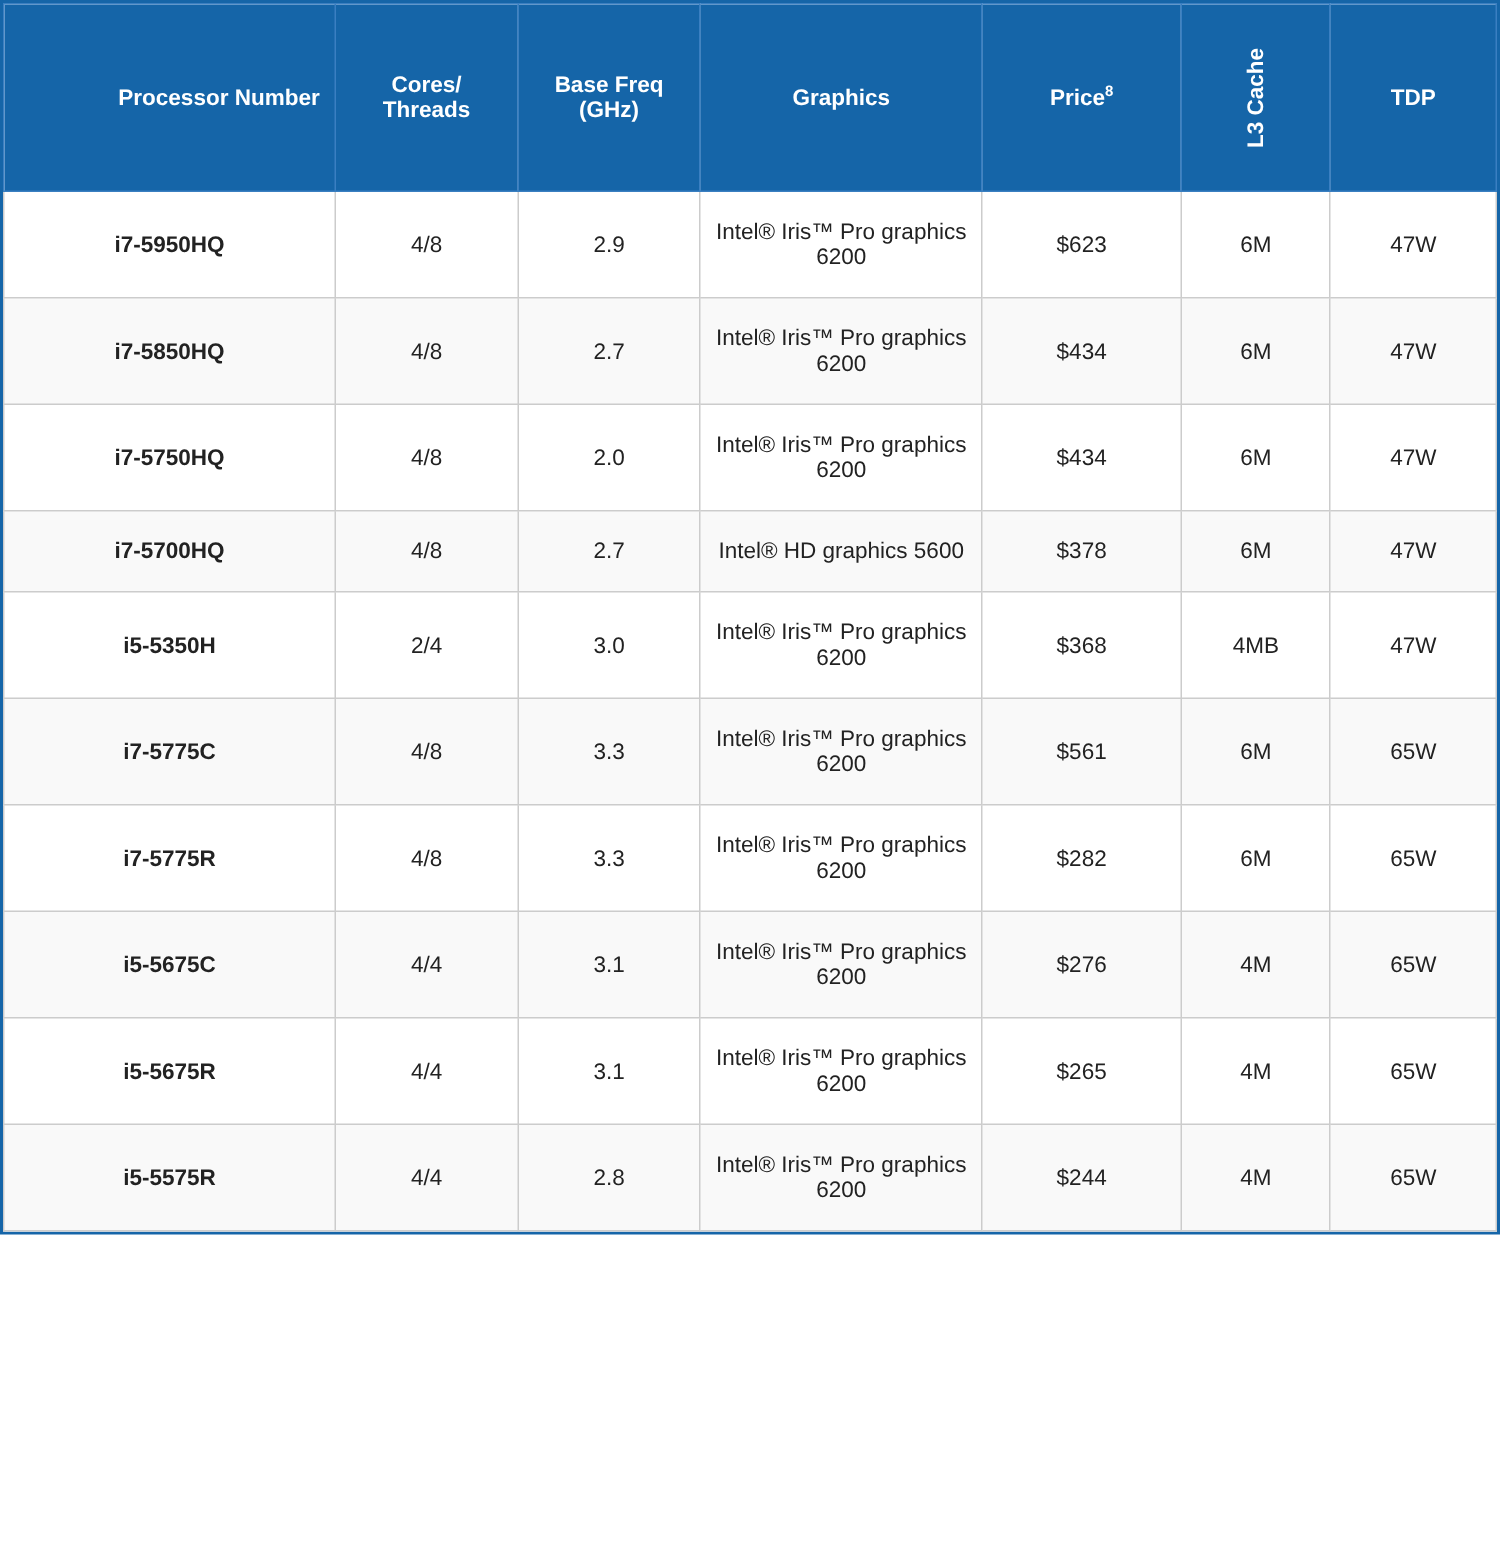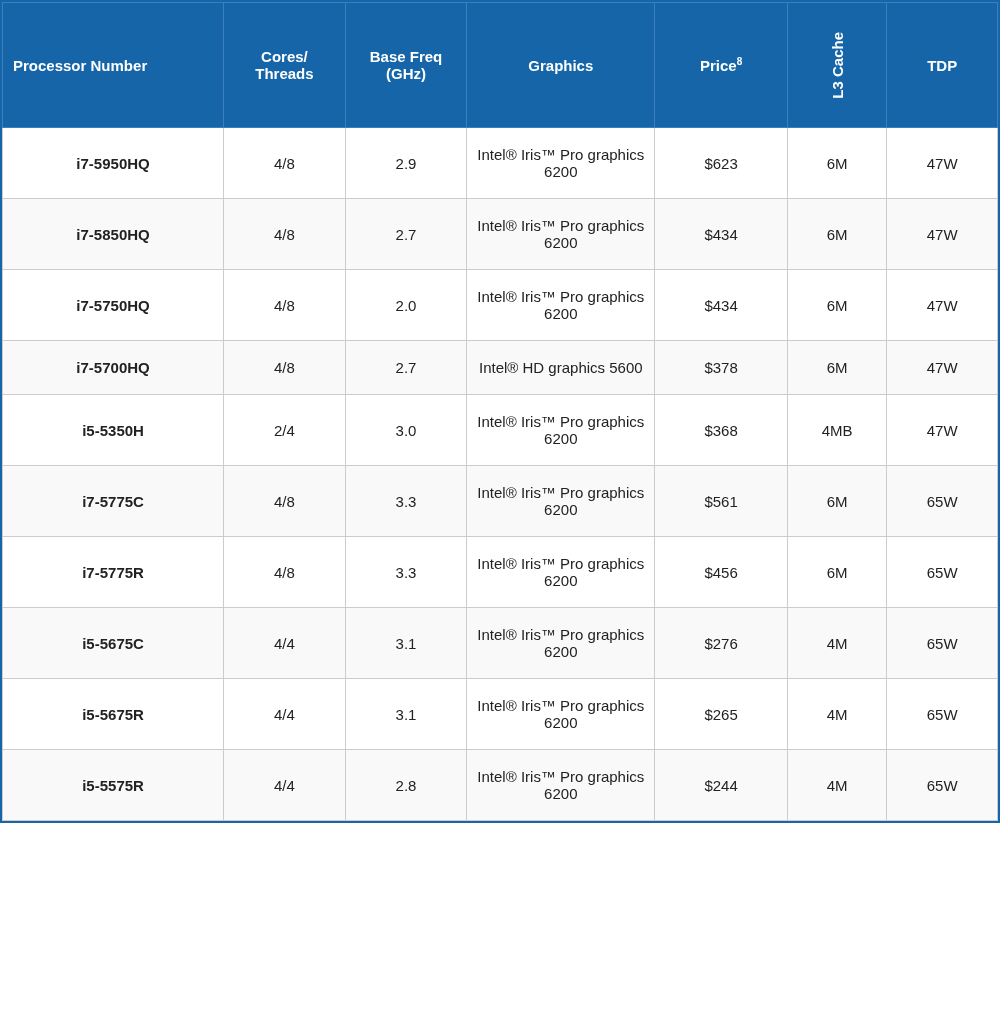--- a/index.html
+++ b/index.html
@@ -84,21 +84,21 @@
       font-weight: bold;
       font-size: 15px;
     }
 
     .superscript {
       font-size: 10px;
       vertical-align: super;
     }
 
     thead th:first-child {
-      text-align: left;
+      text-align: right;
     }
   </style>
 </head>
 <body>
 
 <div class="table-wrapper">
   <table>
     <thead>
       <tr>
         <th style="width:200px;">
@@ -179,21 +179,21 @@
           <td>Intel® Iris™ Pro graphics 6200</td>
           <td>$561</td>
           <td>6M</td>
           <td>65W</td>
         </tr>
         <tr>
           <td class="processor-col">i7-5775R</td>
           <td>4/8</td>
           <td>3.3</td>
           <td>Intel® Iris™ Pro graphics 6200</td>
-          <td>$456</td>
+          <td>$282</td>
           <td>6M</td>
           <td>65W</td>
         </tr>
         <tr>
           <td class="processor-col">i5-5675C</td>
           <td>4/4</td>
           <td>3.1</td>
           <td>Intel® Iris™ Pro graphics 6200</td>
           <td>$276</td>
           <td>4M</td>

